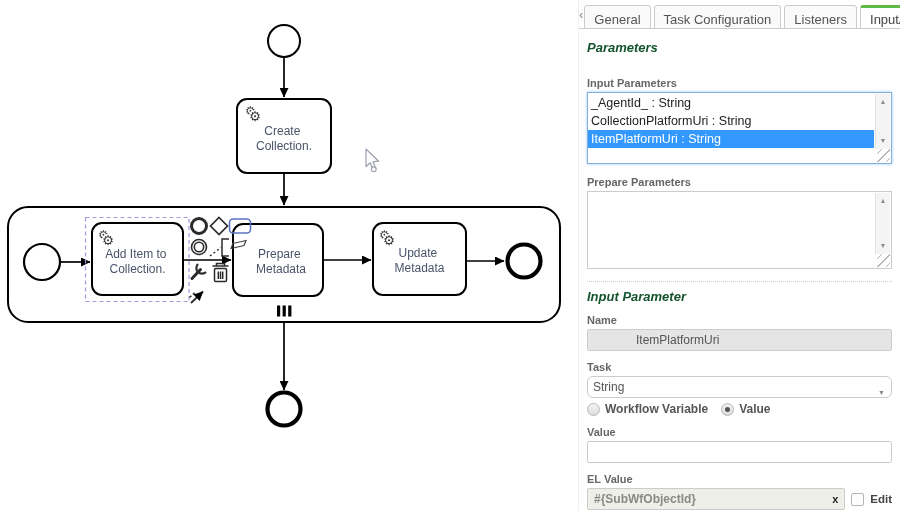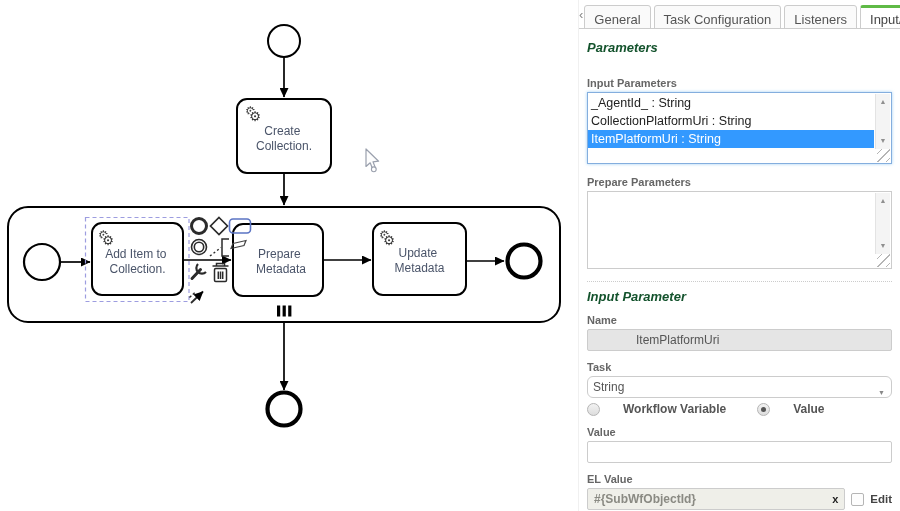--- a/index.html
+++ b/index.html
@@ -55,21 +55,21 @@
     width:100%; height:22px; border:1px solid #ccc; border-radius:2px;
     font-size:12px; color:#555; padding:2px 5px; font-family:"Liberation Sans", sans-serif;
     background:#fff; outline:none;
   }
   .text-input:disabled, .text-input.disabled { background:#e5e5e5; color:#555;padding-left:48px; }
 
   .select-box { position:relative; width:100%; height:22px; border:1px solid #ccc; border-radius:6px;
     background:#fff; font-size:12px; color:#555; line-height:20px; padding:0 18px 0 5px; cursor:pointer; }
   .select-box .arrow { position:absolute; right:6px; top:6px; font-size:7px; color:#888; }
 
-  .radio-row { display:flex; align-items:center; gap:23px; margin-top:4px;
+  .radio-row { display:flex; align-items:center; gap:5px; margin-top:4px;
                font-size:12px; font-weight:bold; color:#555; }
   .radio { width:13px; height:13px; border-radius:50%; border:1px solid #b5b5b5; flex:none;
            background:linear-gradient(#f2f2f2,#ddd); position:relative; cursor:pointer; }
   .radio.checked::after { content:""; position:absolute; left:3px; top:3px; width:5px; height:5px;
            border-radius:50%; background:#555; }
   .radio-label { margin-right:8px; cursor:default; }
 
   .el-row { display:flex; align-items:center; gap:6px; }
   .el-input { flex:1; height:22px; background:#efefe9; border:1px solid #ccc; border-radius:2px;
       display:flex; align-items:center; padding:0 6px; font-size:12px; color:#8a8a83; }

